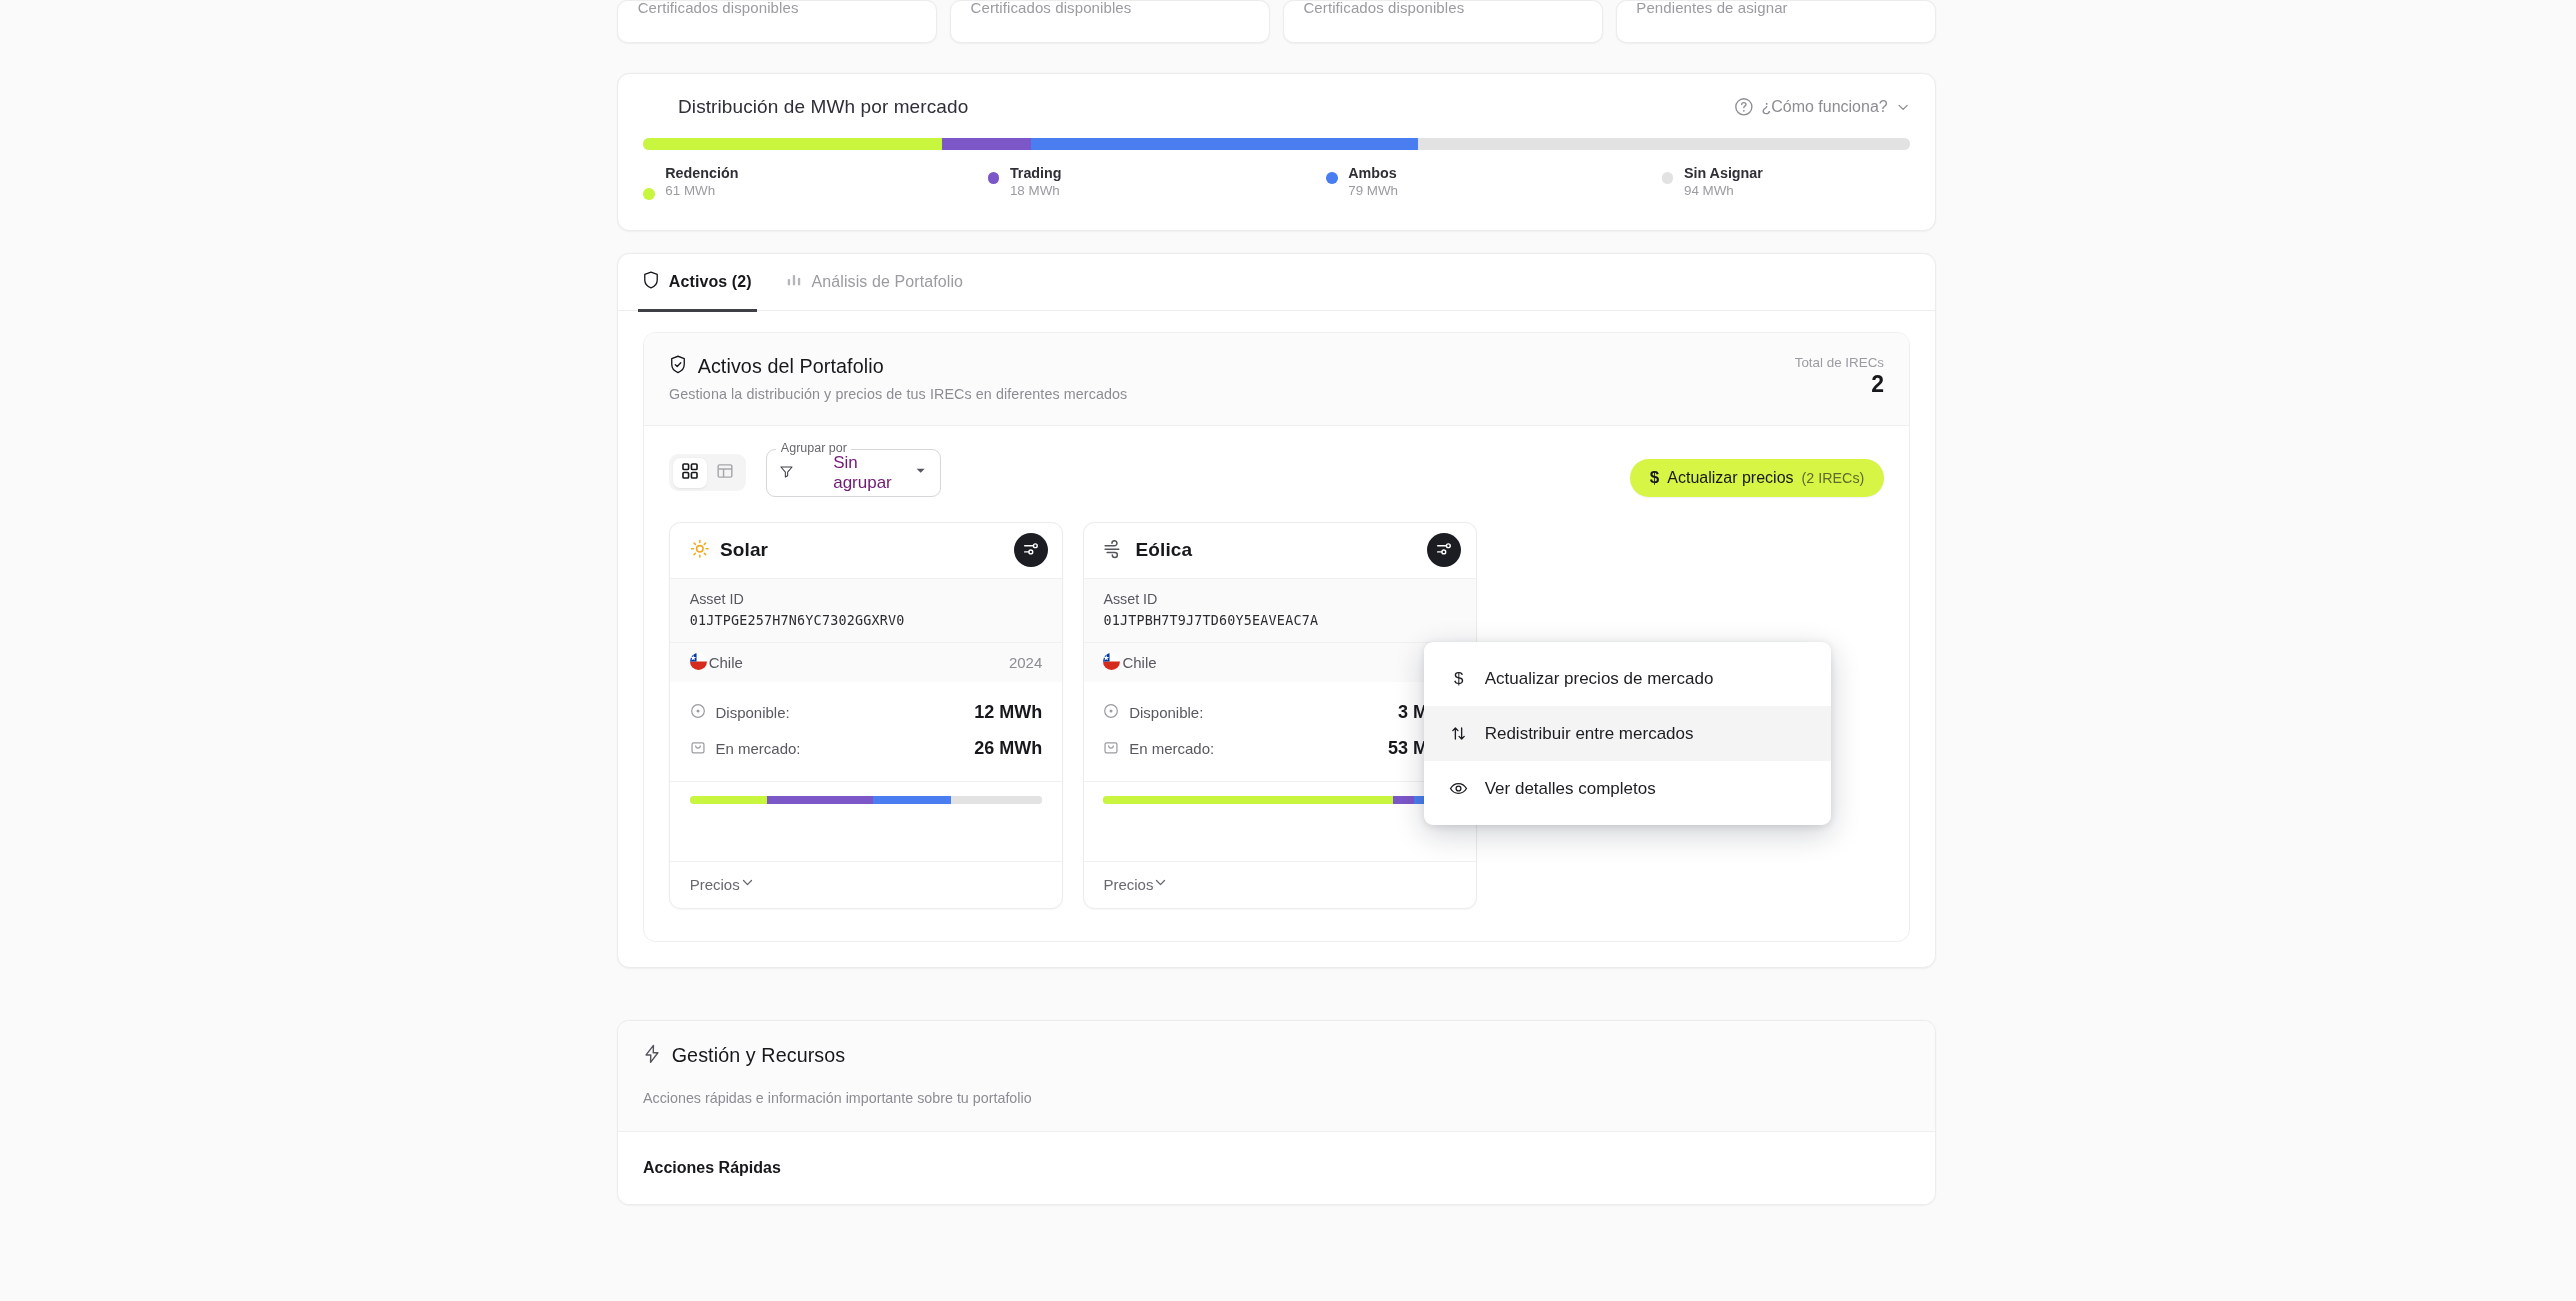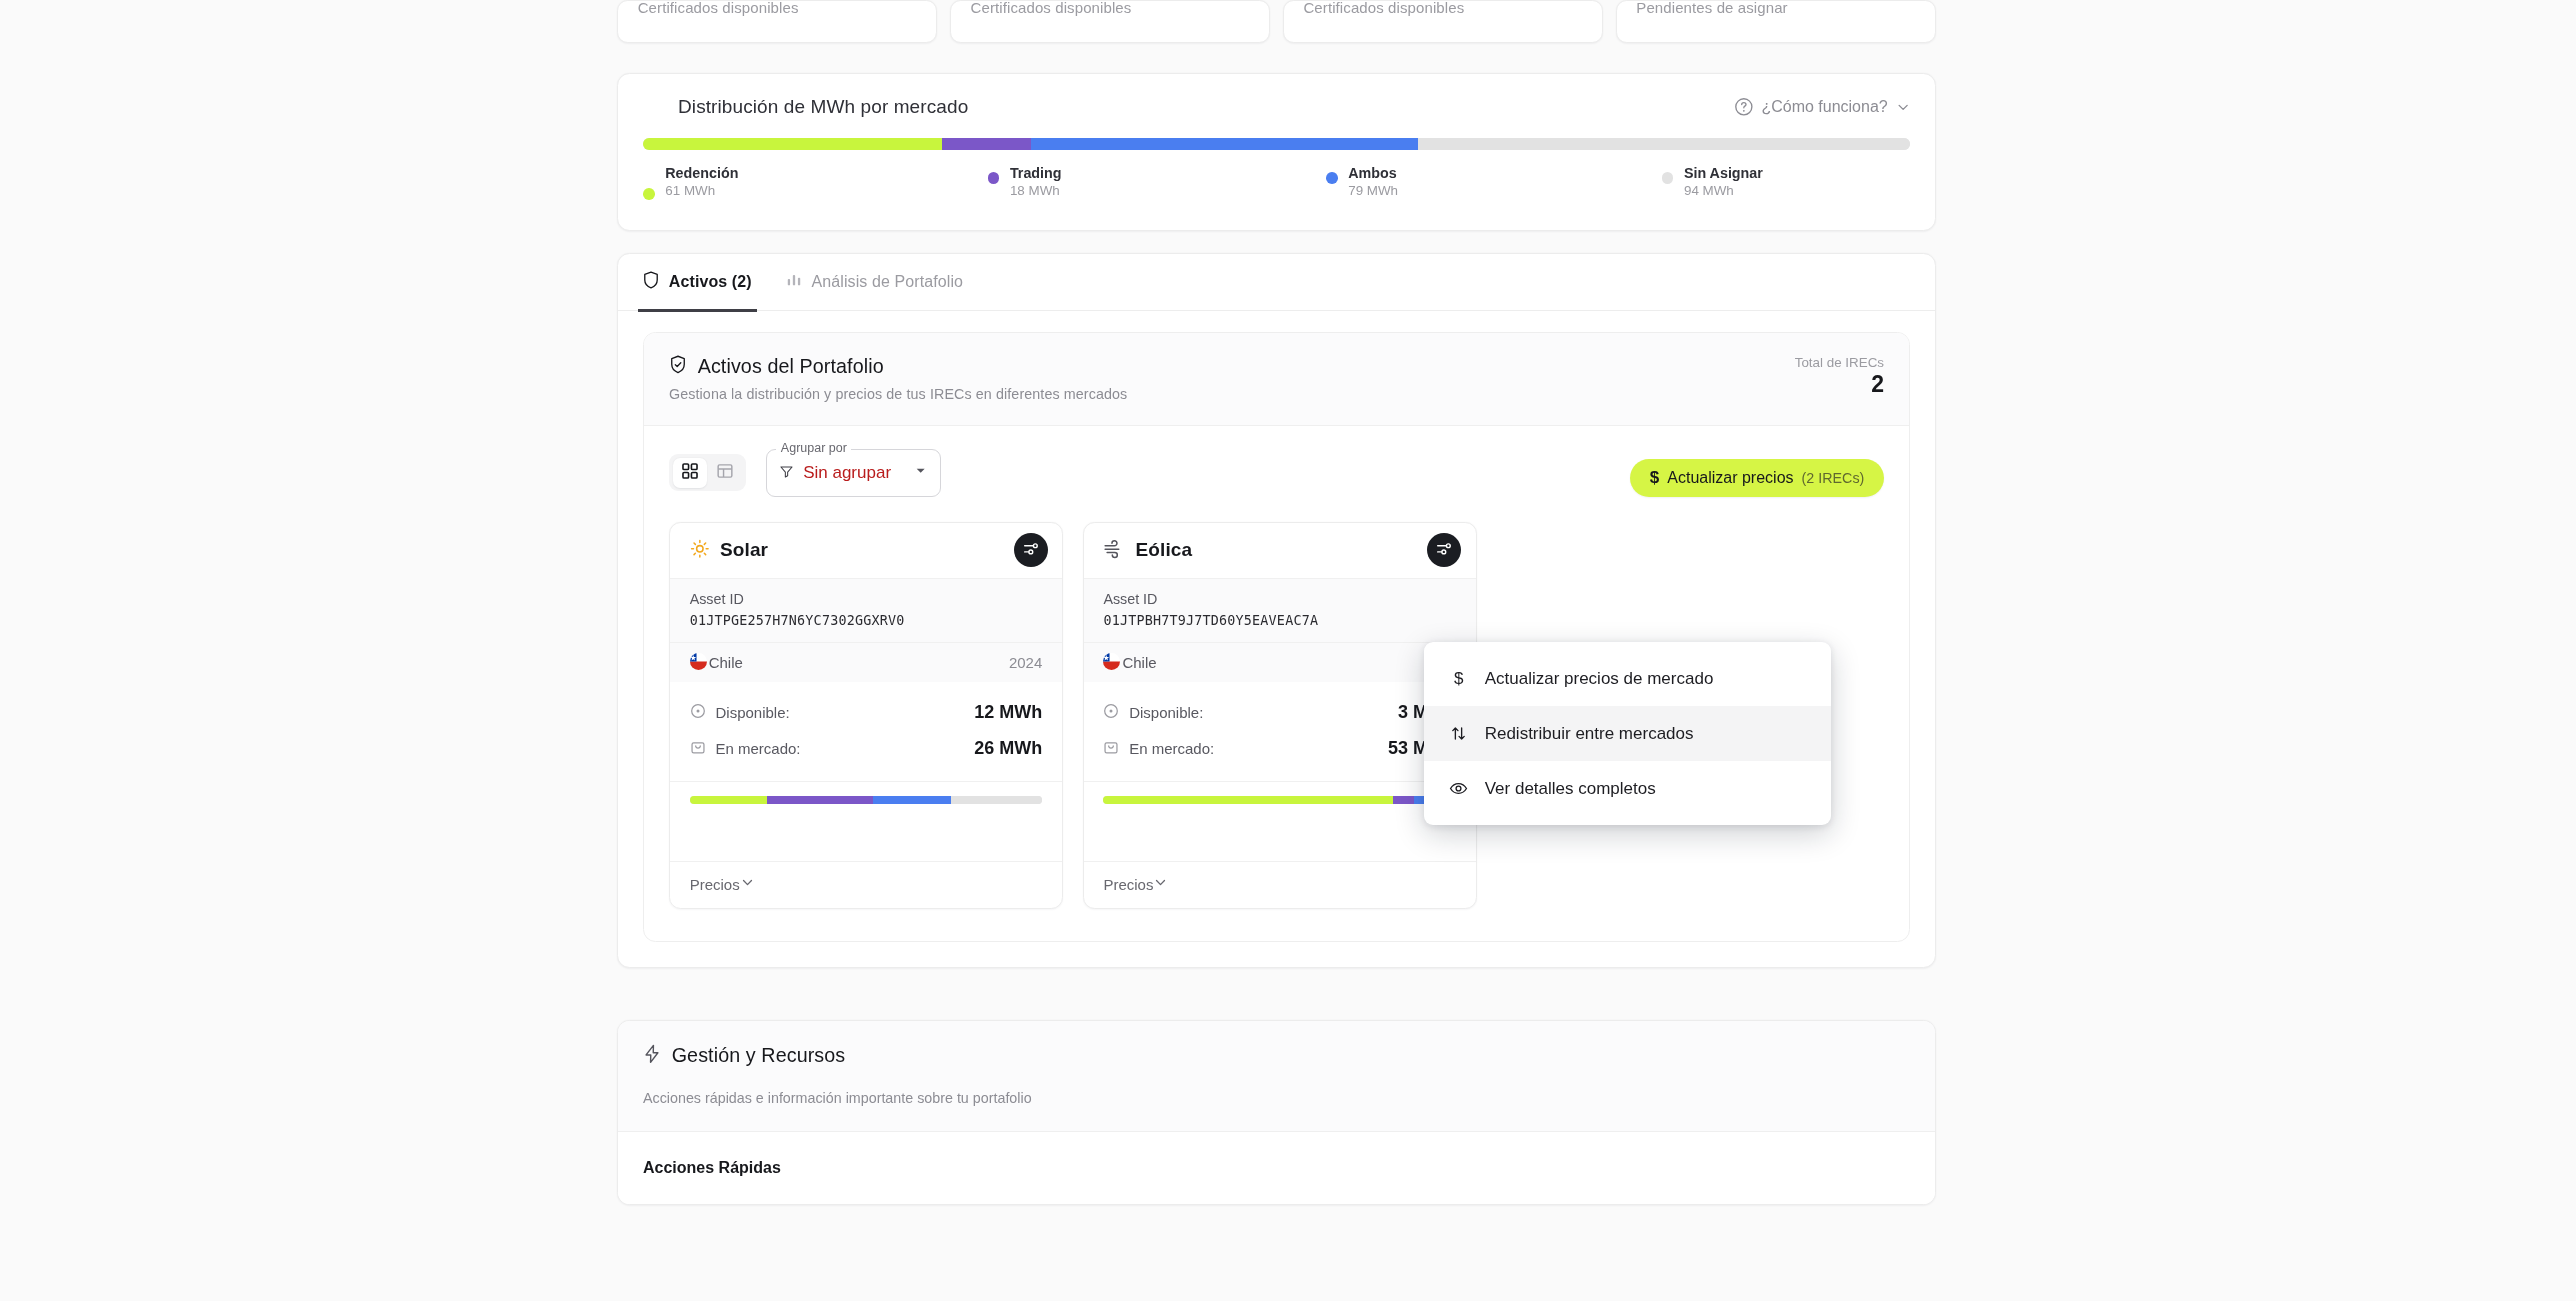--- a/index.html
+++ b/index.html
@@ -245,21 +245,21 @@
     cursor: pointer;
   }
   .select-legend {
     position: absolute;
     top: -8px; left: 10.7px;
     background: #fff;
     padding: 0 4.5px;
     font-size: 12.5px;
     color: #68686f;
   }
-  .select-value { font-size: 17px; color: #b91c1c; flex: 1; }
+  .select-value { font-size: 17px; color: #701a75; flex: 1; margin-left: 30px; }
 
   .btn-primary {
     height: 38px;
     background: #d6f545;
     border-radius: 19px;
     display: flex;
     align-items: center;
     gap: 8px;
     padding: 0 19.7px;
     cursor: pointer;

